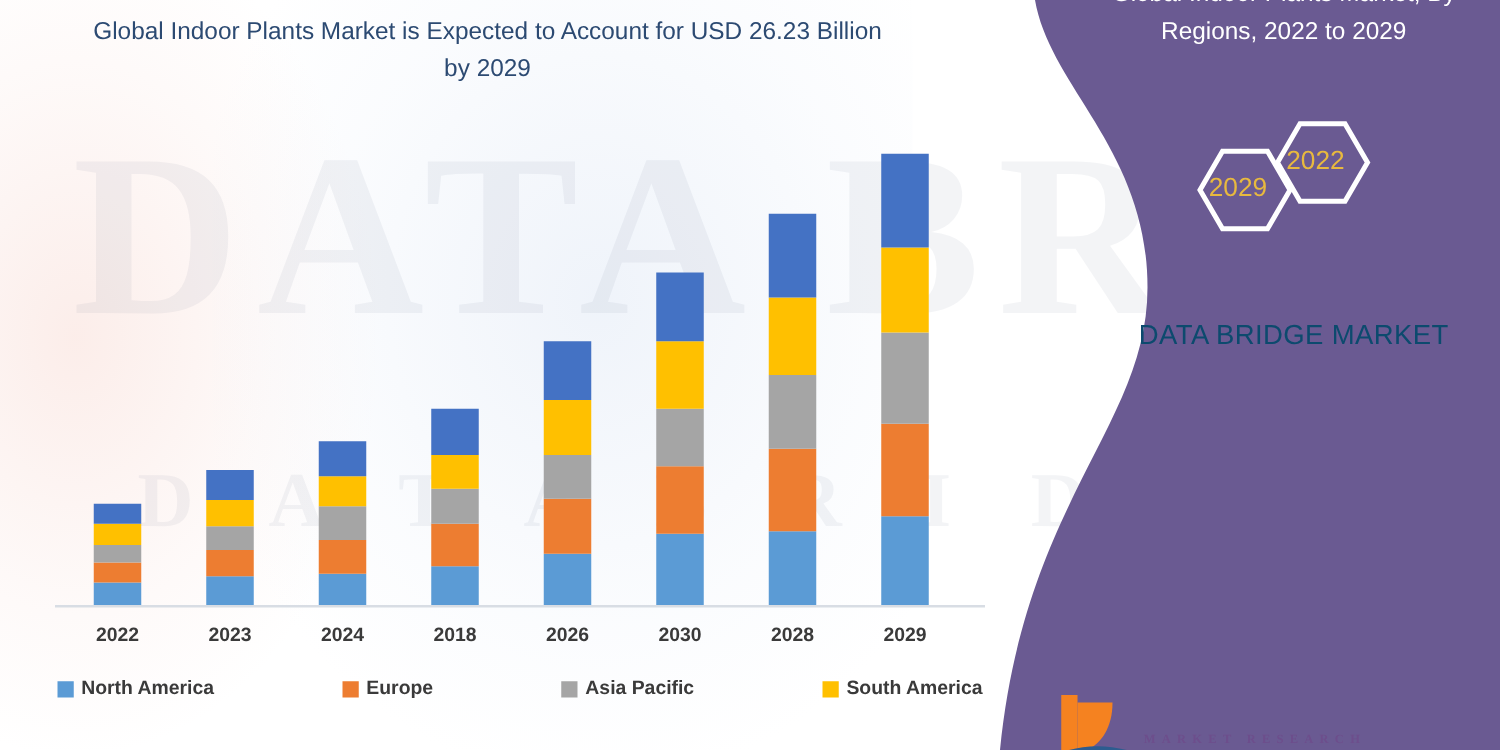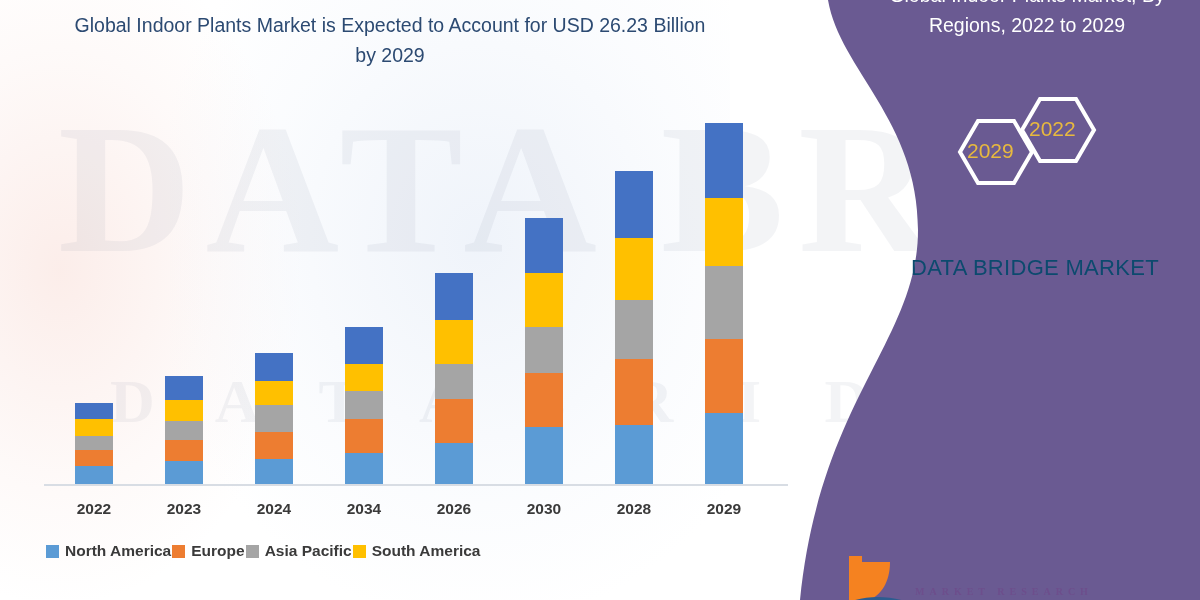--- a/index.html
+++ b/index.html
@@ -97,22 +97,22 @@
   .bar { position:absolute; width:38px; }
   .seg { position:absolute; width:38px; left:0; }
   .xlabel {
     position:absolute; top:500px; width:80px; text-align:center;
     color:#3a3a3a; font-size:15.5px; font-weight:700;
   }
 
   
   .legend {
     position:absolute; left:46px; top:542px; width:740px;
-    display:flex; align-items:center; gap:1px;
-    font-size:15.5px; font-weight:700; color:#3a3a3a;
+    display:flex; align-items:center; gap:17px;
+    font-size:15.5px; font-weight:700; color:#3a3a3a;justify-content:space-between;
   }
   .legend-item { display:flex; align-items:center; gap:6px; white-space:nowrap; }
   .swatch { width:13px; height:13px; display:inline-block; }
 </style>
 </head>
 <body>
 
 <div id="stage">
 
   <div class="bg-wash-left"></div>
@@ -178,21 +178,21 @@
           <div class="seg" style="background: rgb(237, 125, 49); height: 74.0564px; bottom: 70.7205px; position: absolute;"></div>
           <div class="seg" style="background: rgb(165, 165, 165); height: 73.3892px; bottom: 144.777px; position: absolute;"></div>
           <div class="seg" style="background: rgb(255, 192, 0); height: 68.0518px; bottom: 218.166px; position: absolute;"></div>
           <div class="seg" style="background: rgb(68, 114, 196); height: 74.7236px; bottom: 286.218px; position: absolute;"></div>
         </div>
       </div>
     <div id="xlabels">
         <div class="xlabel" style="left: 54px;">2022</div>
         <div class="xlabel" style="left: 144px;">2023</div>
         <div class="xlabel" style="left: 234px;">2024</div>
-        <div class="xlabel" style="left: 324px;">2034</div>
+        <div class="xlabel" style="left: 324px;">2018</div>
         <div class="xlabel" style="left: 414px;">2026</div>
         <div class="xlabel" style="left: 504px;">2030</div>
         <div class="xlabel" style="left: 594px;">2028</div>
         <div class="xlabel" style="left: 684px;">2029</div>
       </div>
   </div>
 
   <div class="legend" id="legend">
       <div class="legend-item">
         <span class="swatch" style="background: rgb(91, 155, 213);"></span>

